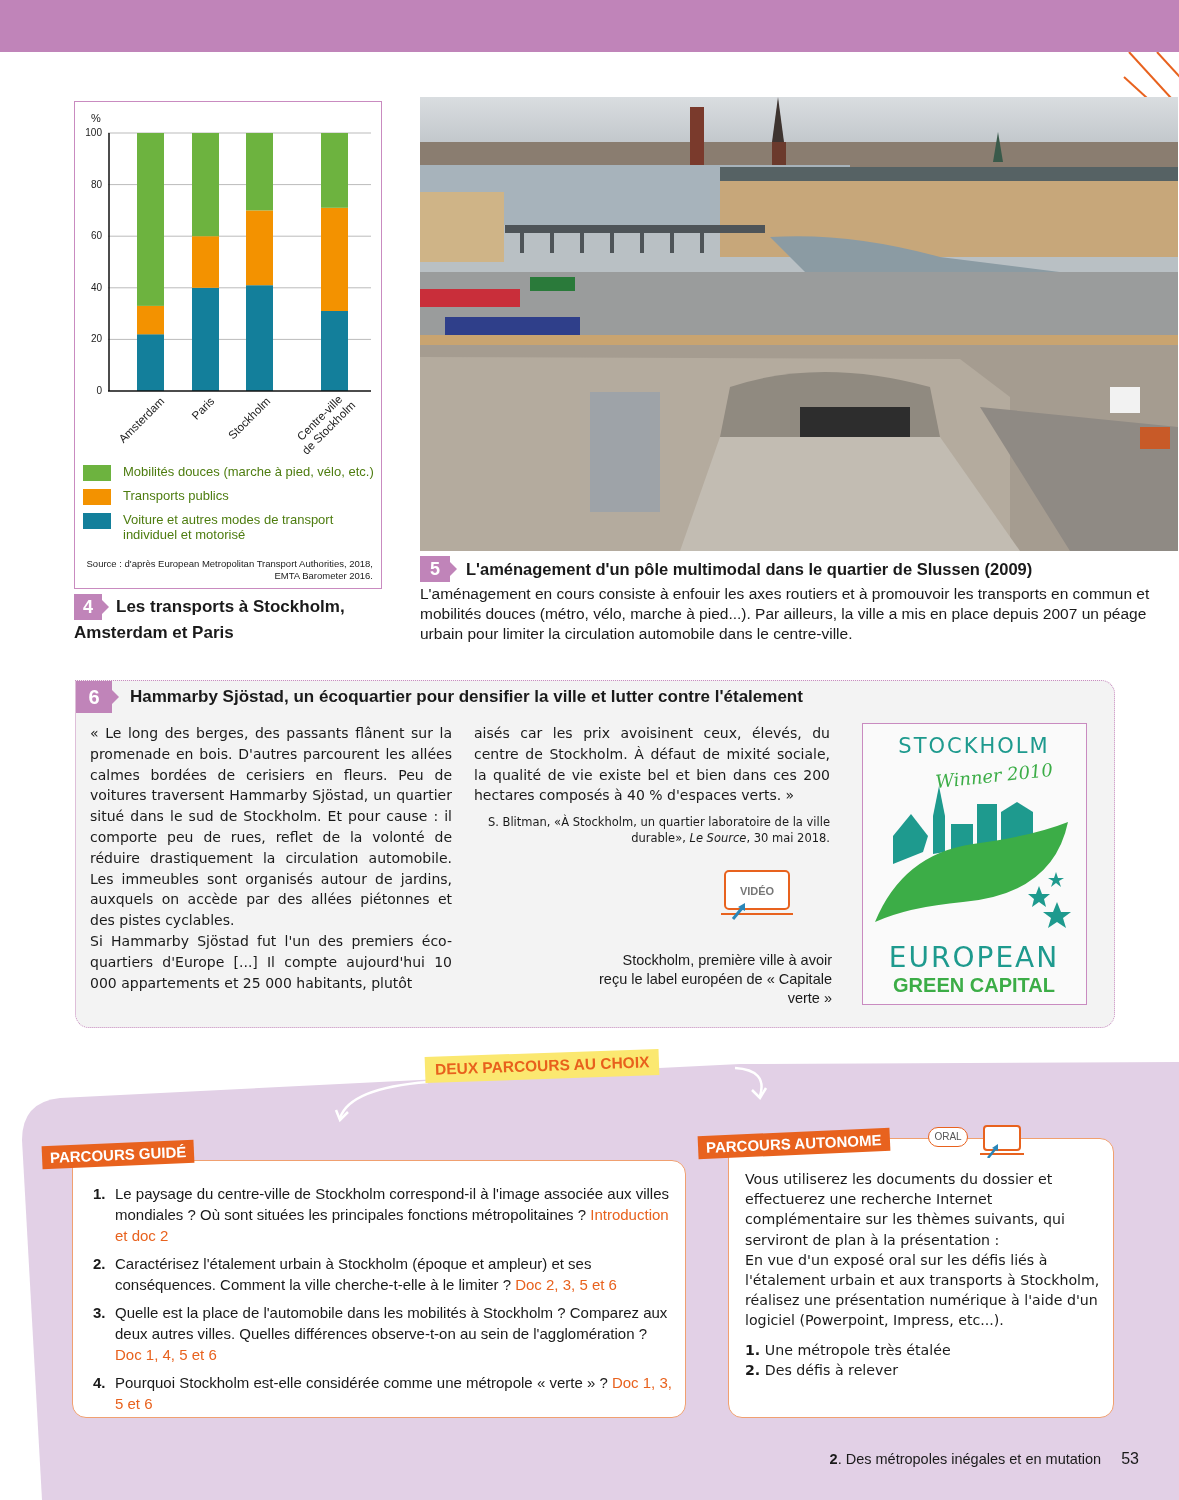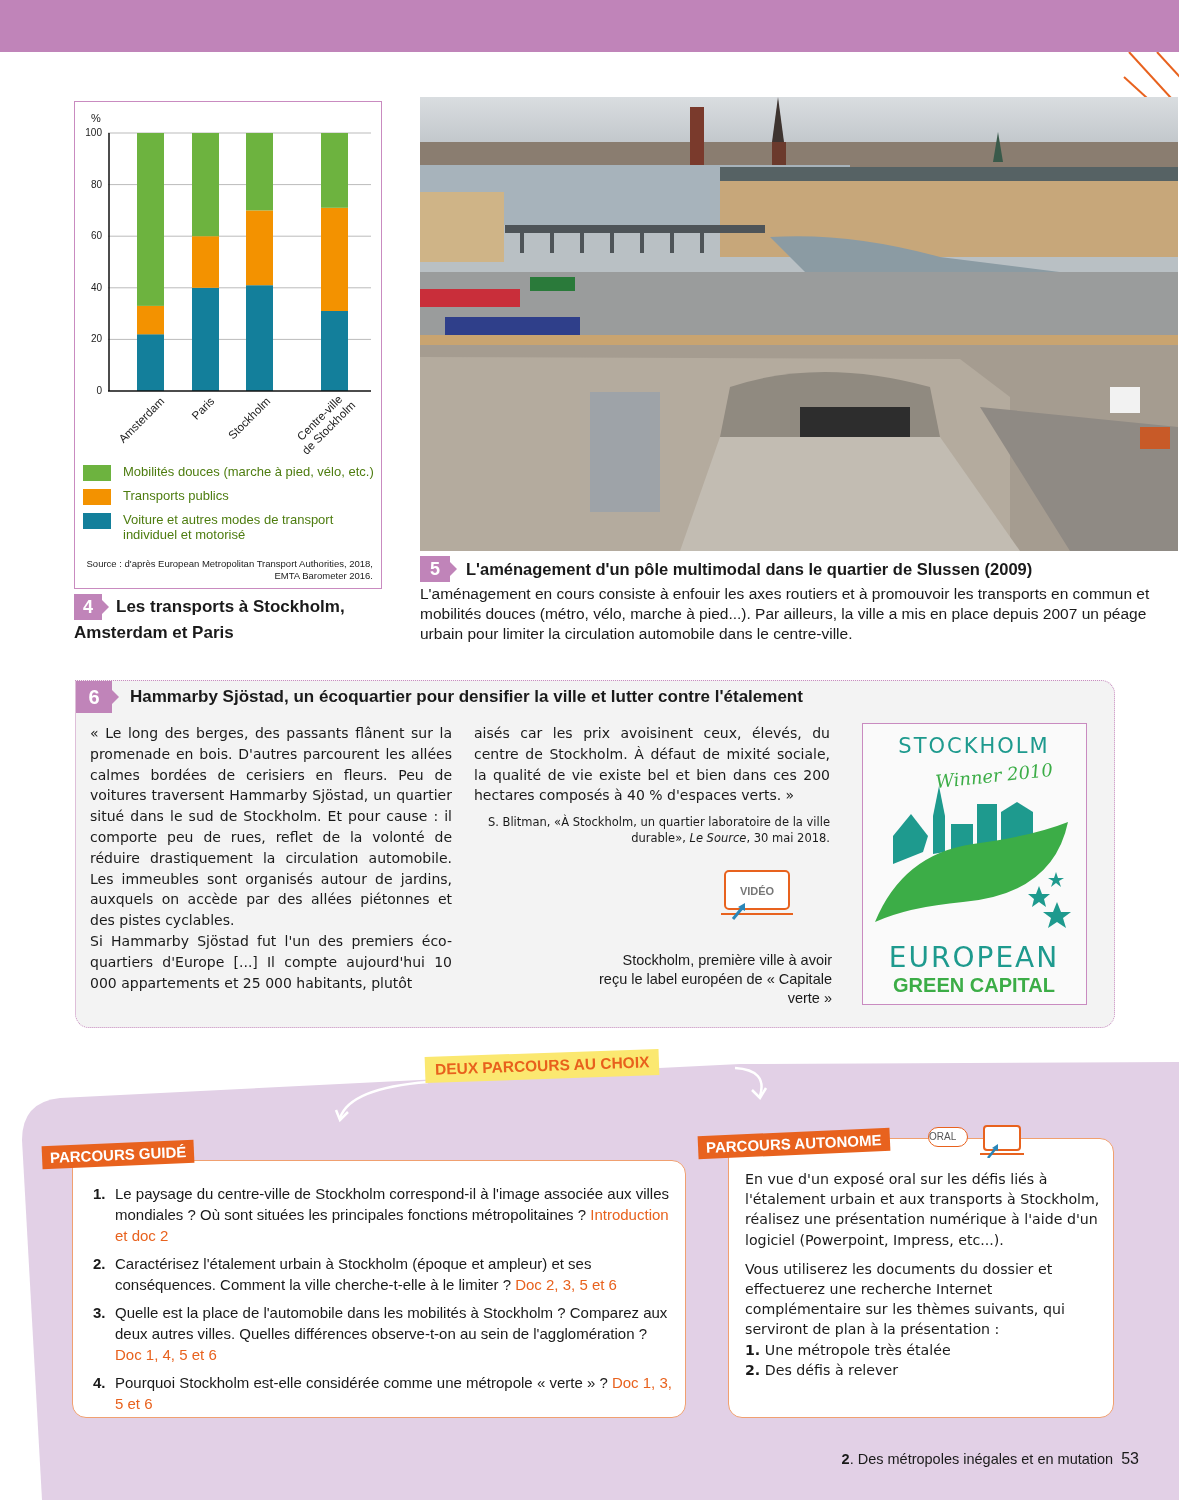--- a/index.html
+++ b/index.html
@@ -53,26 +53,26 @@
   .tag-guide { left: 42px; top: 1143px; transform: rotate(-2.5deg); }
   .tag-auto { left: 698px; top: 1132px; transform: rotate(-2.5deg); }
   .q-list { position: absolute; left: 20px; top: 22px; width: 580px; list-style: none; font-family: "Liberation Sans", sans-serif; font-size: 15px; line-height: 21px; }
   .q-list li { display: flex; margin-bottom: 7px; }
   .q-num { font-weight: bold; width: 22px; flex-shrink: 0; }
   .doc-ref { color: #e8621e; }
   .auto-body { position: absolute; left: 16px; top: 30px; width: 355px; font-family: "DejaVu Sans", sans-serif; font-size: 14.2px; line-height: 20.2px; color: #1a1a1a; }
   .auto-body p { margin-bottom: 9px; }
   .auto-list { list-style: none; }
   .auto-list b { font-weight: bold; }
-  .oral-bubble { position: absolute; left: 928px; top: 1127px; width: 40px; height: 20px; border: 1.5px solid #e8621e; border-radius: 12px; background: #fff; font-family: "Liberation Sans", sans-serif; font-size: 10px; color: #555; text-align: left; line-height: 17px; }
+  .oral-bubble { position: absolute; left: 928px; top: 1127px; width: 40px; height: 20px; border: 1.5px solid #e8621e; border-radius: 12px; background: #fff; font-family: "Liberation Sans", sans-serif; font-size: 10px; color: #555; text-align: center; line-height: 17px; }
   .screen-icon { position: absolute; left: 980px; top: 1124px; width: 44px; height: 34px; }
 
   .footer { position: absolute; right: 40px; top: 1450px; font-family: "Liberation Sans", sans-serif; font-size: 14.5px; color: #1a1a1a; }
   .footer b { font-weight: bold; }
-  .page-num { margin-left: 8px; font-size: 16px; }
+  .page-num { margin-left: 20px; font-size: 16px; }
 </style>
 </head>
 <body>
 
 <div class="top-band"></div>
 <div class="hatch">
   <svg width="70" height="46" viewBox="0 0 70 46">
     <g stroke="#e8621e" stroke-width="2">
       <line x1="20" y1="0" x2="62" y2="46"></line>
       <line x1="48" y1="0" x2="90" y2="46"></line>
@@ -295,22 +295,22 @@
     <li>
       <span class="q-num">4.</span>
       <span><span>Pourquoi Stockholm est-elle considérée comme une métropole « verte » ?</span> <span class="doc-ref">Doc 1, 3, 5 et 6</span></span>
     </li>
   </ol>
 </div>
 <div class="tag tag-guide">PARCOURS GUIDÉ</div>
 
 <div class="panel panel-auto">
   <div class="auto-body">
+    <p style="margin-bottom:0">Vous utiliserez les documents du dossier et effectuerez une recherche Internet complémentaire sur les thèmes suivants, qui serviront de plan à la présentation :</p>
     <p>En vue d'un exposé oral sur les défis liés à l'étalement urbain et aux transports à Stockholm, réalisez une présentation numérique à l'aide d'un logiciel (Powerpoint, Impress, etc...).</p>
-    <p style="margin-bottom:0">Vous utiliserez les documents du dossier et effectuerez une recherche Internet complémentaire sur les thèmes suivants, qui serviront de plan à la présentation :</p>
     <ul class="auto-list">
       <li><b>1.</b> <span>Une métropole très étalée</span></li>
       <li><b>2.</b> <span>Des défis à relever</span></li>
     </ul>
   </div>
 </div>
 <div class="tag tag-auto">PARCOURS AUTONOME</div>
 <div class="oral-bubble">ORAL</div>
 <div class="screen-icon">
   <svg width="44" height="34" viewBox="0 0 44 34">

